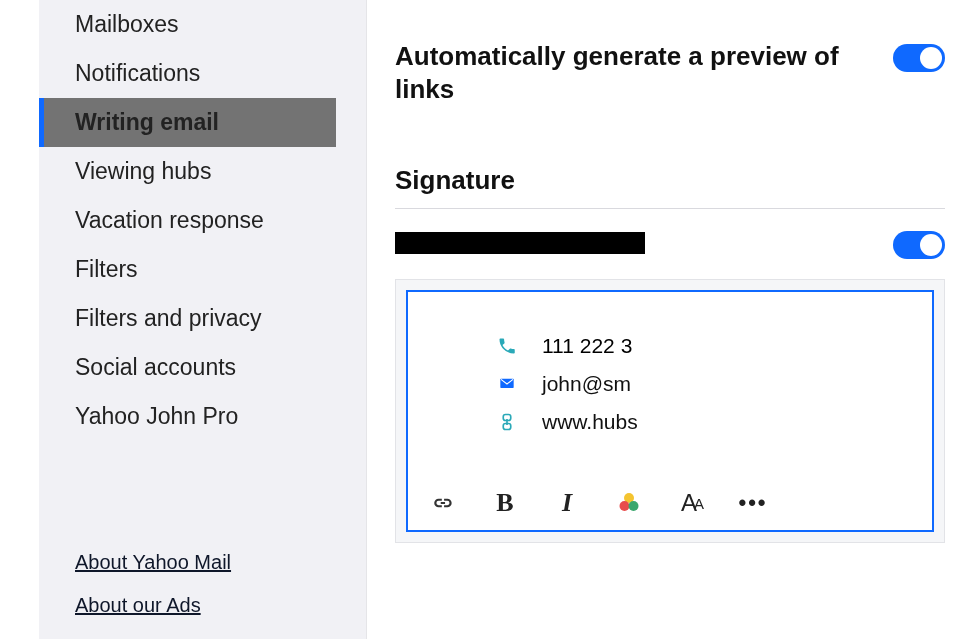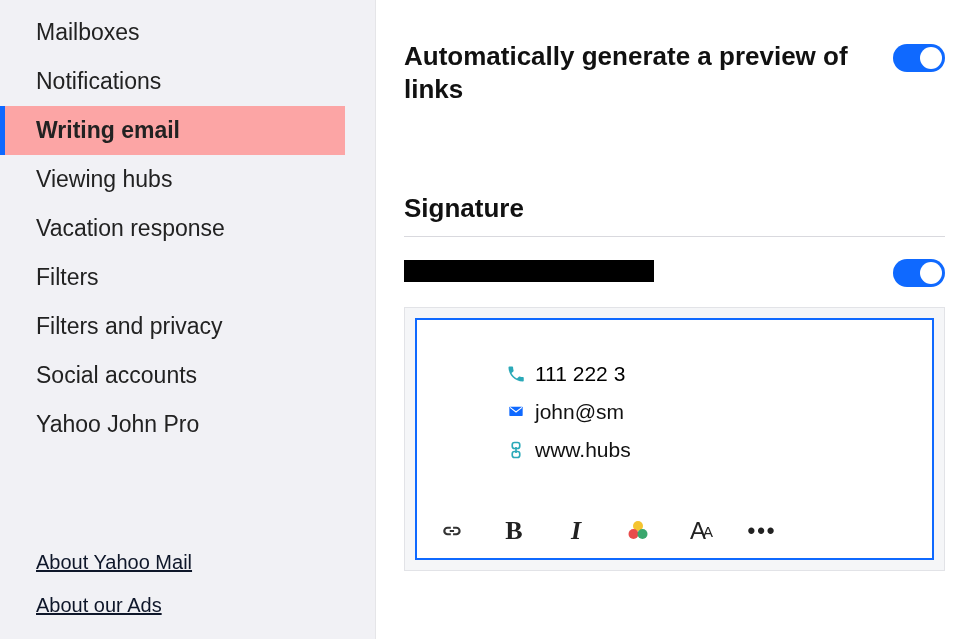--- a/index.html
+++ b/index.html
@@ -1,41 +1,41 @@
 <!DOCTYPE html>
 <html><head>
 <meta charset="utf-8">
 <style>
   * { box-sizing: border-box; margin: 0; padding: 0; }
   html, body { width: 967px; height: 639px; font-family: -apple-system, BlinkMacSystemFont, "Segoe UI", Helvetica, Arial, sans-serif; background: #fff; overflow: hidden; }
   .app { display: flex; width: 100%; height: 100%; }
-  .sidebar { width: 376px; height: 100%; background: #f1f1f5; border-right: 1px solid #e5e5e8; padding-top: 8px; position: relative; }
+  .sidebar { width: 328px; height: 100%; background: #f1f1f5; border-right: 1px solid #e5e5e8; padding-top: 0; position: relative; margin-left: 39px; }
   .sidebar-items { display: flex; flex-direction: column; }
   .sidebar-item { font-size: 23px; color: #222; padding: 11px 18px 11px 36px; cursor: pointer; }
-  .sidebar-item.active { font-weight: 700; background: #fca5a5; border-left: 5px solid #0f69ff; padding-left: 31px; margin-right: 30px; }
+  .sidebar-item.active { font-weight: 700; background: #737373; border-left: 5px solid #0f69ff; padding-left: 31px; margin-right: 30px; }
   .sidebar-footer { position: absolute; bottom: 12px; left: 0; width: 100%; padding-left: 36px; }
   .sidebar-footer-item { font-size: 20px; color: #0f172a; padding: 10px 0; cursor: pointer; text-decoration: underline; }
   .main { flex: 1; padding: 40px 22px 20px 28px; overflow: hidden; }
   .setting-row { display: flex; align-items: flex-start; justify-content: space-between; gap: 20px; }
   .setting-title { font-size: 26px; font-weight: 700; color: #111; line-height: 1.25; max-width: 530px; }
   .toggle { width: 52px; height: 28px; border-radius: 14px; background: #0f69ff; position: relative; flex-shrink: 0; margin-top: 4px; cursor: pointer; }
   .toggle::after { content: ""; position: absolute; right: 3px; top: 3px; width: 22px; height: 22px; border-radius: 50%; background: #fff; }
-  .section-title { font-size: 26px; font-weight: 700; color: #111; margin-top: 88px; margin-bottom: 12px; }
+  .section-title { font-size: 26px; font-weight: 700; color: #111; margin-top: 60px; margin-bottom: 12px; }
   .divider { border: none; border-top: 1px solid #d9d9de; margin-bottom: 18px; }
   .account-row { display: flex; align-items: center; justify-content: space-between; margin-bottom: 20px; }
   .redacted { width: 250px; height: 22px; background: #000; }
   .sig-area { background: #f5f6f8; border: 1px solid #e2e3e7; padding: 10px; }
   .sig-editor { background: #fff; border: 2px solid #0f69ff; position: relative; }
   .sig-content { display: flex; padding: 40px 0 40px 52px; }
   .sig-left { padding-right: 36px; border-right: 1px solid #8a8a8a; min-width: 280px; }
   .sig-name { font-size: 28px; font-weight: 700; color: #111; margin-bottom: 6px; }
   .sig-role { font-size: 22px; color: #111; line-height: 1.45; }
   .sig-dept { font-size: 22px; color: #111; line-height: 1.45; }
   .sig-right { padding-left: 36px; display: flex; flex-direction: column; gap: 14px; padding-top: 2px; }
-  .contact-row { display: flex; align-items: center; gap: 8px; font-size: 21px; white-space: nowrap; }
+  .contact-row { display: flex; align-items: center; gap: 24px; font-size: 21px; white-space: nowrap; }
   .contact-row .lnk { color: #111; }
   .ic { width: 22px; height: 22px; display: inline-flex; align-items: center; justify-content: center; flex-shrink: 0; }
   .sig-toolbar { display: flex; align-items: center; gap: 32px; padding: 14px 20px 12px 20px; }
   .tb-btn { width: 30px; height: 30px; display: inline-flex; align-items: center; justify-content: center; cursor: pointer; color: #222; }
   .dots { letter-spacing: 2px; font-size: 22px; font-weight: 700; }
 </style>
 </head>
 <body>
 
 <div class="app">

